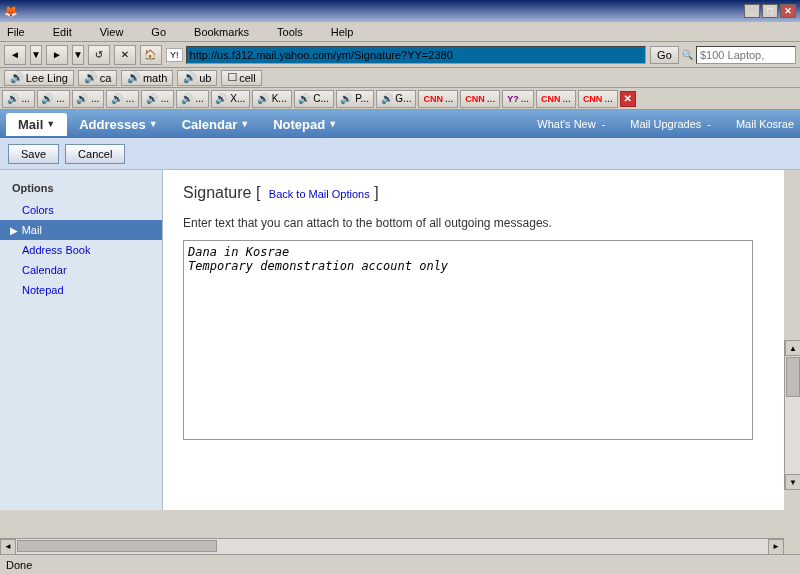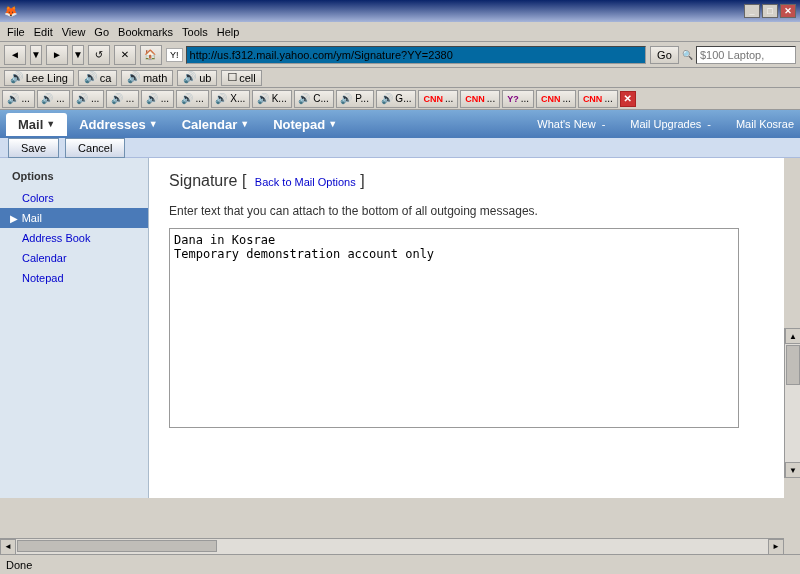--- a/index.html
+++ b/index.html
@@ -29,21 +29,21 @@
     }
     .win-btn.close { background: #c0504d; color: white; }
 
     
     .menu-bar {
       background: #d4d0c8;
       height: 20px;
       display: flex;
       align-items: center;
       padding: 0 4px;
-      gap: 3px;
+      gap: 22px;
       border-bottom: 1px solid #999;
       font-size: 11px;
     }
     .menu-item { cursor: pointer; padding: 1px 3px; }
 
     
     .address-bar {
       background: #d4d0c8;
       height: 26px;
       display: flex;
@@ -162,39 +162,39 @@
     }
     .yahoo-nav-right a {
       color: white;
       text-decoration: none;
       font-size: 11px;
     }
 
     
     .toolbar-row {
       background: #d0ddf0;
-      height: 20px;
+      height: 32px;
       display: flex;
       align-items: center;
       padding: 0 8px;
       gap: 6px;
       border-bottom: 1px solid #aabbdd;
     }
     .toolbar-btn {
       background: linear-gradient(to bottom, #ffffff, #d0d8e8);
       border: 1px solid #7090b0;
       padding: 3px 12px;
       font-size: 11px;
       cursor: pointer;
       color: #000;
     }
 
     
     .sidebar {
-      width: 149px;
+      width: 163px;
       background: #dce6f0;
       border-right: 1px solid #aabbcc;
       padding: 10px 0;
       flex-shrink: 0;
     }
     .sidebar-title {
       font-size: 11px;
       font-weight: bold;
       color: #333;
       padding: 2px 12px 6px;
@@ -254,20 +254,21 @@
     }
     .sig-textarea {
       width: 570px;
       height: 200px;
       font-family: monospace;
       font-size: 12px;
       border: 1px solid #999;
       padding: 4px;
       background: white;
       resize: none;
+      font-style: italic;
     }
 
     
     .status-bar {
       background: #d4d0c8;
       height: 20px;
       display: flex;
       align-items: center;
       padding: 0 6px;
       border-top: 1px solid #999;

